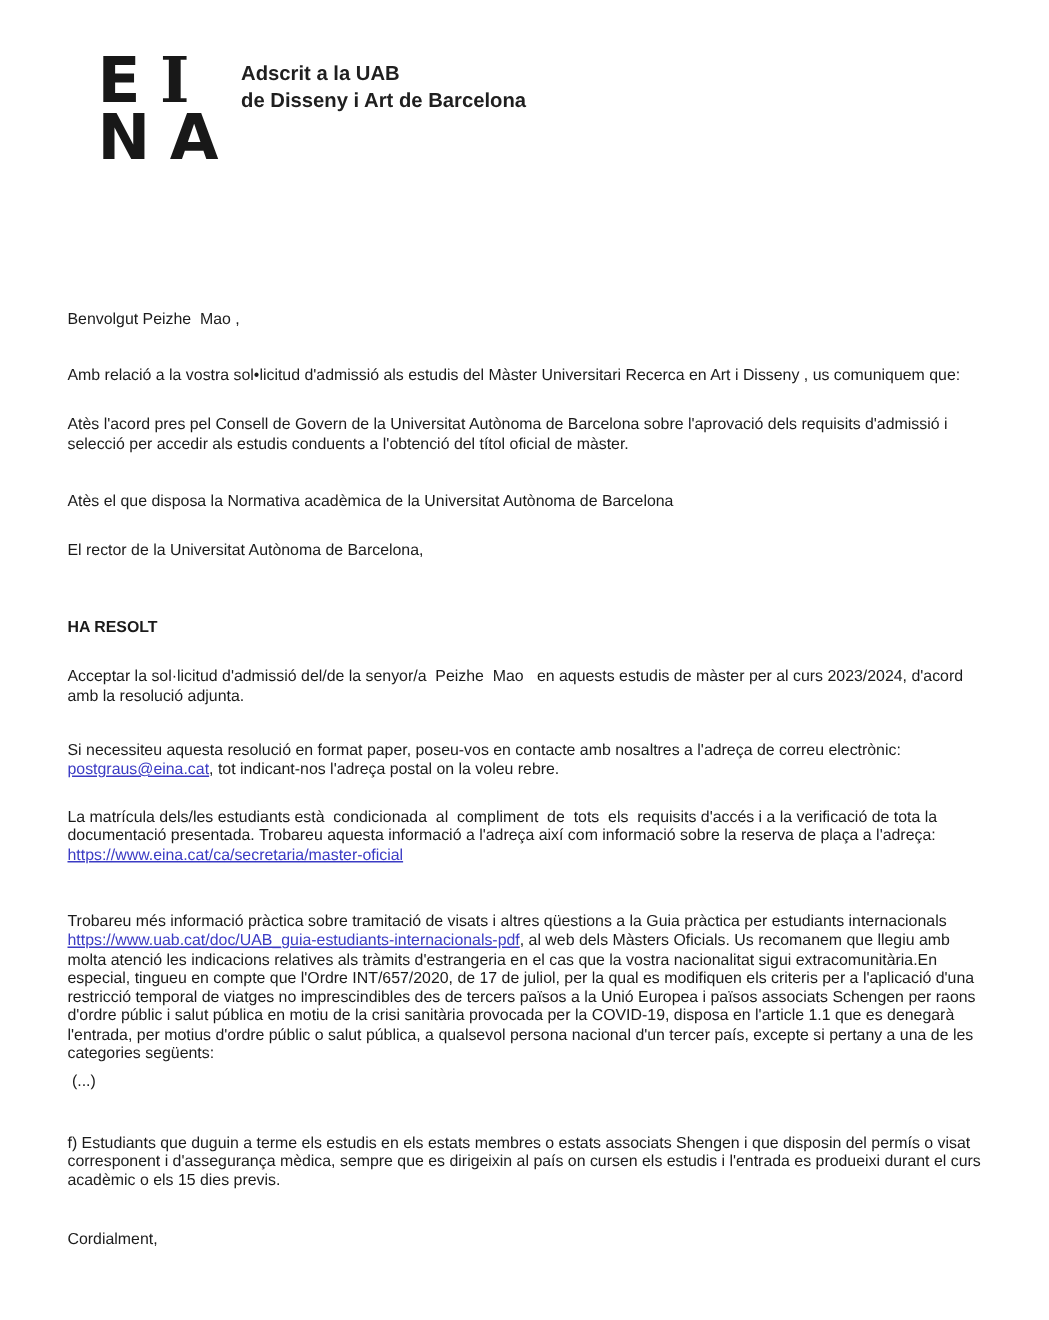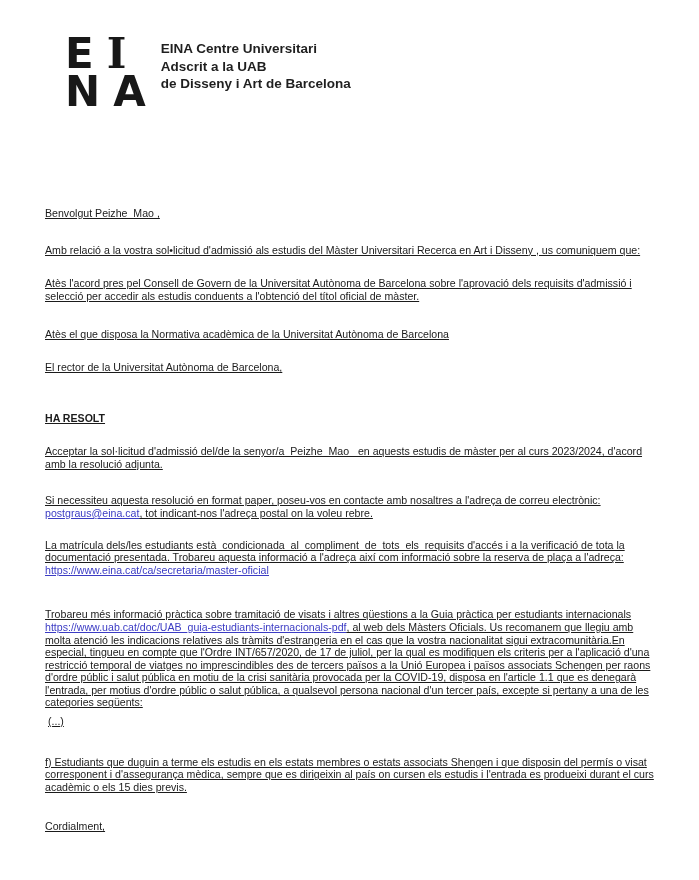--- a/index.html
+++ b/index.html
@@ -17,21 +17,21 @@
   .logo-row{display:flex;gap:13px;}
   .logo-letter{
     font-family:"DejaVu Sans",sans-serif;font-weight:900;
     font-size:42px;line-height:38px;color:#181818;letter-spacing:0;
   }
   .logo-letter.serif{font-family:"DejaVu Serif",serif;}
   .org{margin-left:15px;padding-top:5px;}
   .org-line{font-weight:700;font-size:13.5px;line-height:17.5px;color:#1f1f1f;}
   
   .letter-body{margin-top:96px;font-size:10.6px;line-height:12.6px;}
-  .letter-body p{margin:0 0 20px 0;text-decoration:underline;}
+  .letter-body p{margin:0 0 20px 0;}
   p.greeting{margin-bottom:24px;}
   p.para-intro{margin-bottom:21px;}
   p.para-acord{margin-bottom:26px;}
   p.para-normativa{margin-bottom:20px;}
   p.para-rector{margin-bottom:38px;}
   p.heading-resolt{font-weight:700;margin-bottom:21px;}
   p.para-acceptar{margin-bottom:24px;}
   p.para-paper{margin-bottom:19px;}
   p.para-matricula{margin-bottom:32px;}
   p.para-visats{margin-bottom:6px;}
@@ -50,21 +50,20 @@
       <div class="logo-row">
         <span class="logo-letter">E</span>
         <span class="logo-letter serif">I</span>
       </div>
       <div class="logo-row">
         <span class="logo-letter">N</span>
         <span class="logo-letter">A</span>
       </div>
     </div>
     <div class="org">
-      <div class="org-line">EINA Centre Universitari</div>
       <div class="org-line">Adscrit a la UAB</div>
       <div class="org-line">de Disseny i Art de Barcelona</div>
     </div>
   </header>
 
   <main class="letter-body">
 
     <p class="greeting">Benvolgut Peizhe&nbsp; Mao ,</p>
 
     <p class="para-intro">Amb relació a la vostra sol•licitud d'admissió als estudis del Màster Universitari Recerca en Art i Disseny , us comuniquem que:</p>

